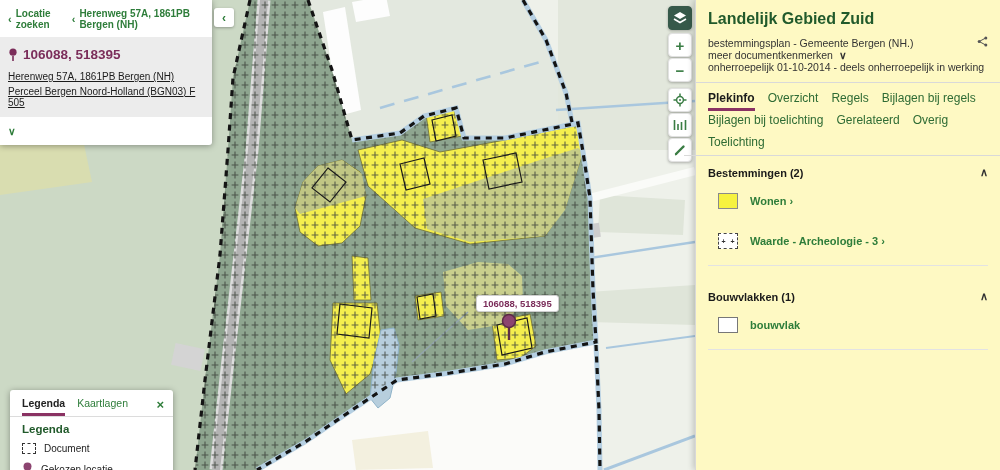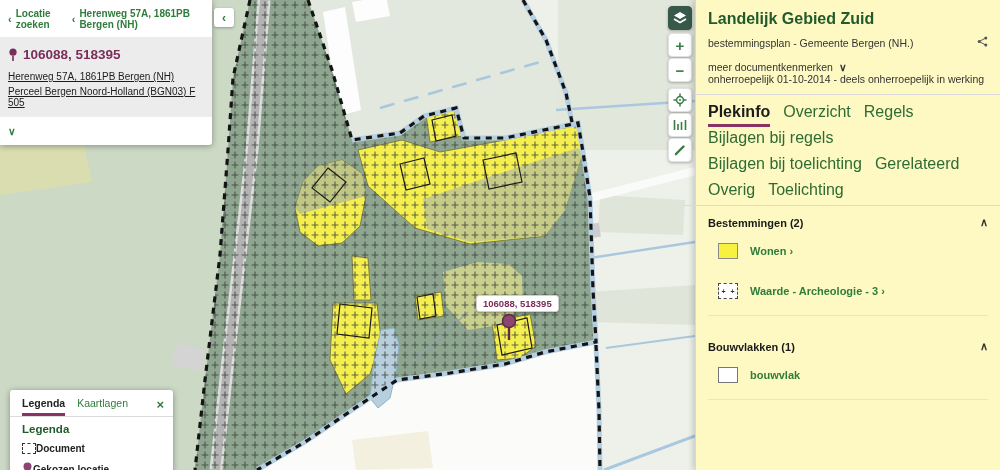--- a/index.html
+++ b/index.html
@@ -31,35 +31,35 @@
   .collapse-btn{position:absolute;left:214px;top:8px;width:20px;height:19px;background:#fff;border-radius:3px;
     box-shadow:0 1px 3px rgba(0,0,0,.3);color:#2e7d3a;font-weight:bold;font-size:12px;display:flex;align-items:center;justify-content:center;cursor:pointer;}
 
   .lg{left:10px;top:390px;width:163px;height:96px;border-radius:3px 3px 0 0;}
   .lg-tabs{display:flex;align-items:center;gap:12px;padding:7px 9px 0 12px;font-size:10.5px;}
   .lg-tab-active{color:#222;font-weight:bold;border-bottom:3px solid #8a3263;padding-bottom:4px;cursor:pointer;}
   .lg-tab{color:#2e7d3a;padding-bottom:7px;cursor:pointer;}
   .lg-close{margin-left:auto;color:#2e7d3a;font-size:13px;font-weight:bold;cursor:pointer;align-self:flex-start;}
   .lg-div{height:1px;background:#dcdcdc;}
   .lg-head{font-size:11.5px;font-weight:bold;color:#215a2b;padding:6px 12px 4px 12px;}
-  .lg-item{display:flex;align-items:center;padding:4px 12px;font-size:10px;color:#222;font-weight:bold;}
+  .lg-item{display:flex;align-items:center;gap:8px;padding:4px 12px;font-size:10px;color:#222;}
   .doc-sw{width:14px;height:11px;border:1.5px dashed #333;background:#fff;}
 
   
   .rp{position:absolute;left:695px;top:0;width:305px;height:470px;background:#fef9c3;
     border-left:1px solid #d8d8d8;box-shadow:-2px 0 6px rgba(0,0,0,.18);}
   .rp-inner{padding:8px 12px 0 12px;}
   .rp-title{font-size:16px;font-weight:bold;color:#215a2b;margin:2px 0 8px 0;}
-  .rp-sub{display:flex;align-items:center;font-size:10.5px;color:#333;margin-bottom:12px;}
+  .rp-sub{display:flex;align-items:center;font-size:10.5px;color:#333;margin-bottom:0;}
   .rp-sub .share{margin-left:auto;cursor:pointer;}
   .rp-more{display:flex;align-items:center;gap:6px;font-size:10.5px;color:#333;cursor:pointer;}
   .rp-status{font-size:10.5px;color:#333;margin-bottom:9px;}
   .rp-div{height:1px;background:#d9d9d9;margin:0 -12px;}
   .rp-divlight{height:1px;background:#e3e3e3;}
-  .rp-tabs{display:flex;flex-wrap:wrap;column-gap:13px;row-gap:0;padding:6px 0 0 0;font-size:16px;}
+  .rp-tabs{display:flex;flex-wrap:wrap;column-gap:13px;row-gap:0;padding:6px 0 0 0;font-size:12px;}
   .rp-tab{color:#2e6b34;padding:2px 0 6px 0;cursor:pointer;}
   .rp-tab.active{color:#1c1c1c;font-weight:bold;border-bottom:3px solid #8a3263;padding-bottom:3px;}
   .sec-head{display:flex;align-items:center;font-size:11px;font-weight:bold;color:#1a1a1a;padding:10px 0 6px 0;}
   .sec-head .caret{margin-left:auto;color:#333;font-size:11px;cursor:pointer;}
   .sec-item{display:flex;align-items:center;gap:12px;padding:8px 0 8px 10px;}
   .swatch{width:20px;height:16px;border:1px solid #8a8a8a;background:#f6f23f;}
   .swatch.outline{background:#fff;border:1.5px solid #777;}
   .swatch.dashed{background:#fff;border:1.5px dashed #444;position:relative;display:flex;align-items:center;justify-content:space-around;
     font-size:7px;color:#333;font-weight:bold;line-height:1;}
   .sec-link{font-size:11px;font-weight:bold;color:#2e7d3a;cursor:pointer;}

